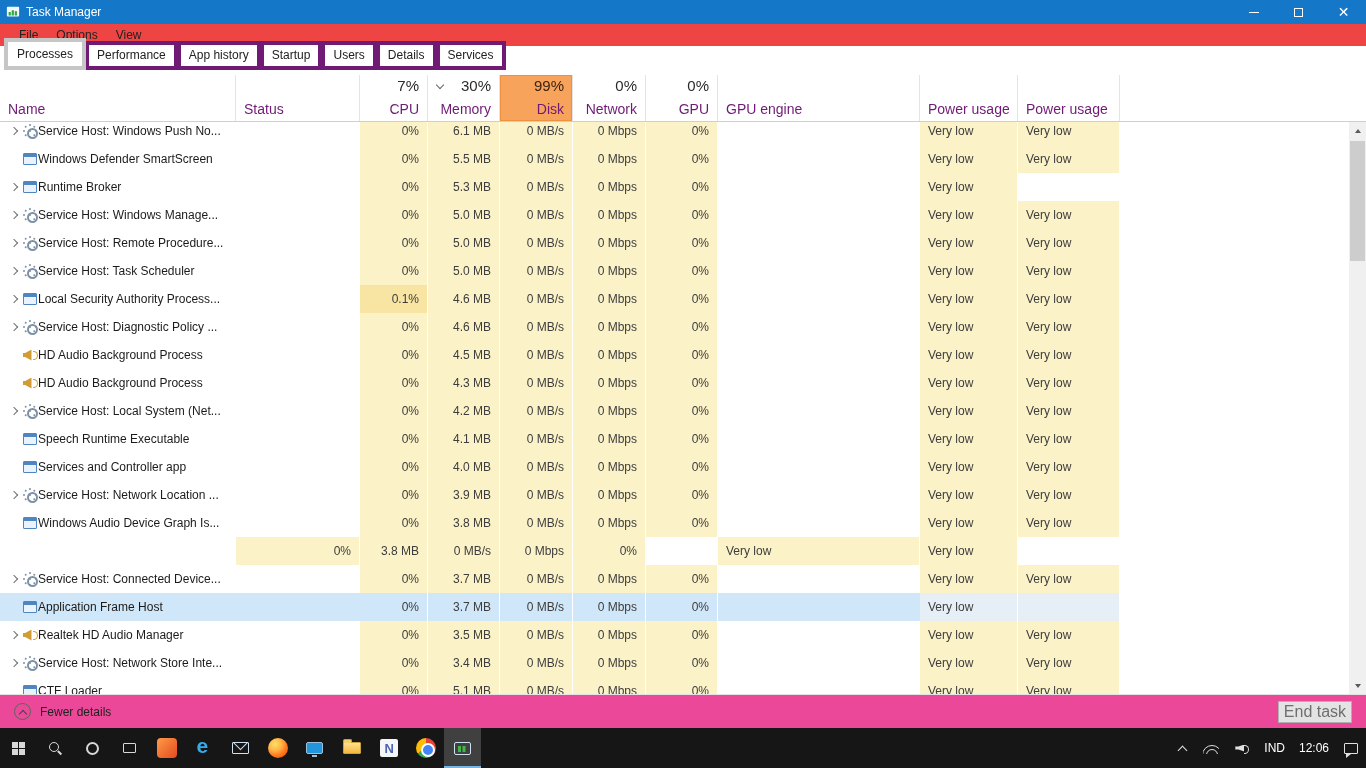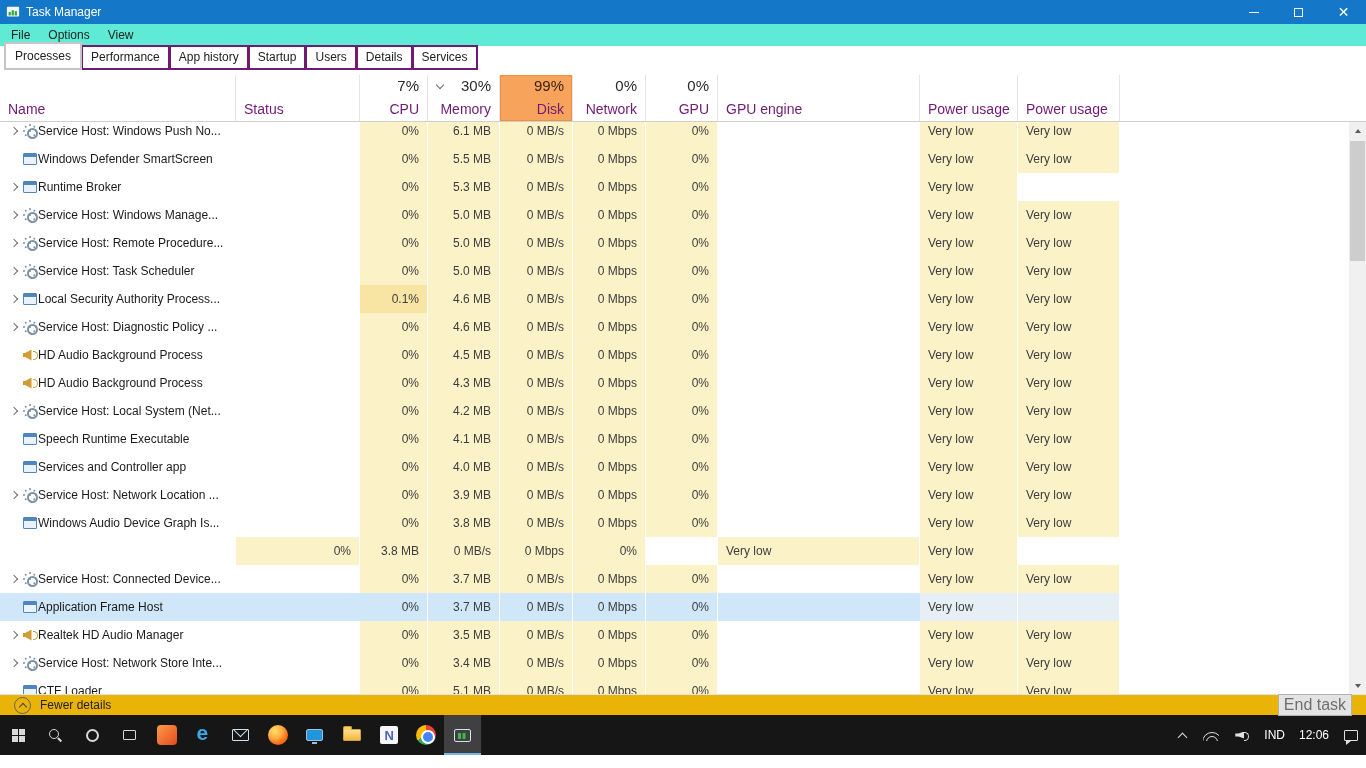--- a/index.html
+++ b/index.html
@@ -14,26 +14,26 @@
   .titlebar{height:24px;background:var(--c-accent);display:flex;align-items:center;color:#fff}
   .titlebar .t-icon{margin:0 6px;display:flex}
   .t-title{font-size:12px}
   .win-controls{margin-left:auto;display:flex;height:100%}
   .win-btn{width:45px;height:100%;display:flex;align-items:center;justify-content:center;color:#fff}
   .glyph-min{width:10px;height:1px;background:#fff}
   .glyph-max{width:9px;height:9px;border:1px solid #fff}
   .glyph-close{font-size:14px;line-height:1}
 
   
-  .menubar{height:22px;background:#5eead4;display:flex;align-items:center;padding-left:2px}
+  .menubar{height:22px;background:#ef4444;display:flex;align-items:center;padding-left:10px}
   .menu-item{padding:3px 9px;color:#222}
 
   
   .tabbar{height:24px;background:#fff;display:flex;align-items:flex-end;padding-left:4px}
-  .tab{border:2px solid #701a75;background:#fff;padding:3px 8px 4px;margin-right:-1px;color:#222;position:relative}
+  .tab{border:4px solid #701a75;background:#fff;padding:3px 8px 4px;margin-right:-1px;color:#222;position:relative}
   .tab.selected{padding:5px 9px 5px;border-color:#c6c6c6;z-index:2;background:#fff}
 
   
   .grid{display:grid;grid-template-columns:236px 124px 68px 72px 73px 73px 72px 202px 98px 102px 1fr}
 
   .content{position:relative;background:#fff}
 
   
   .header{height:52px;padding-top:5px;border-bottom:1px solid #cfcfcf;background:#fff}
   .h-cell{border-right:1px solid #e4e4e4;display:flex;flex-direction:column;justify-content:flex-end;
@@ -85,22 +85,22 @@
 
   
   .scrollbar{position:absolute;right:0;top:52px;width:17px;height:572px;background:#f0f0f0}
   .sb-btn{position:absolute;left:0;width:17px;height:17px;display:flex;align-items:center;justify-content:center}
   .sb-up{top:0}.sb-down{bottom:0}
   .sb-up::before{content:"";border-left:3.5px solid transparent;border-right:3.5px solid transparent;border-bottom:4.5px solid #5a5a5a}
   .sb-down::before{content:"";border-left:3.5px solid transparent;border-right:3.5px solid transparent;border-top:4.5px solid #5a5a5a}
   .sb-thumb{position:absolute;left:1px;top:19px;width:15px;height:120px;background:#cdcdcd}
 
   
-  .footer{height:21px;margin-top:0;border-top:1px solid #e3e3e3;display:flex;align-items:center;
-          padding:0 14px;gap:9px;background:#eab308}
+  .footer{height:34px;margin-top:0;border-top:1px solid #e3e3e3;display:flex;align-items:center;
+          padding:0 14px;gap:9px;background:#ec4899}
   .fd-circle{width:17px;height:17px;border:1px solid #606060;border-radius:50%;position:relative;flex:none}
   .fd-circle::before{content:"";position:absolute;left:5px;top:6.5px;width:5px;height:5px;
                      border-top:1.2px solid #444;border-left:1.2px solid #444;transform:rotate(45deg)}
   .fd-label{color:#222}
   .f-spacer{flex:1}
   .endtask{width:74px;height:22px;background:#e3e3e3;border:1px solid #b0b0b0;color:#6f6f6f;
            display:flex;align-items:center;justify-content:center;font-size:16px}
 
   
   .taskbar{height:40px;background:var(--c-taskbar);display:flex;align-items:stretch;color:#e8e8e8}

